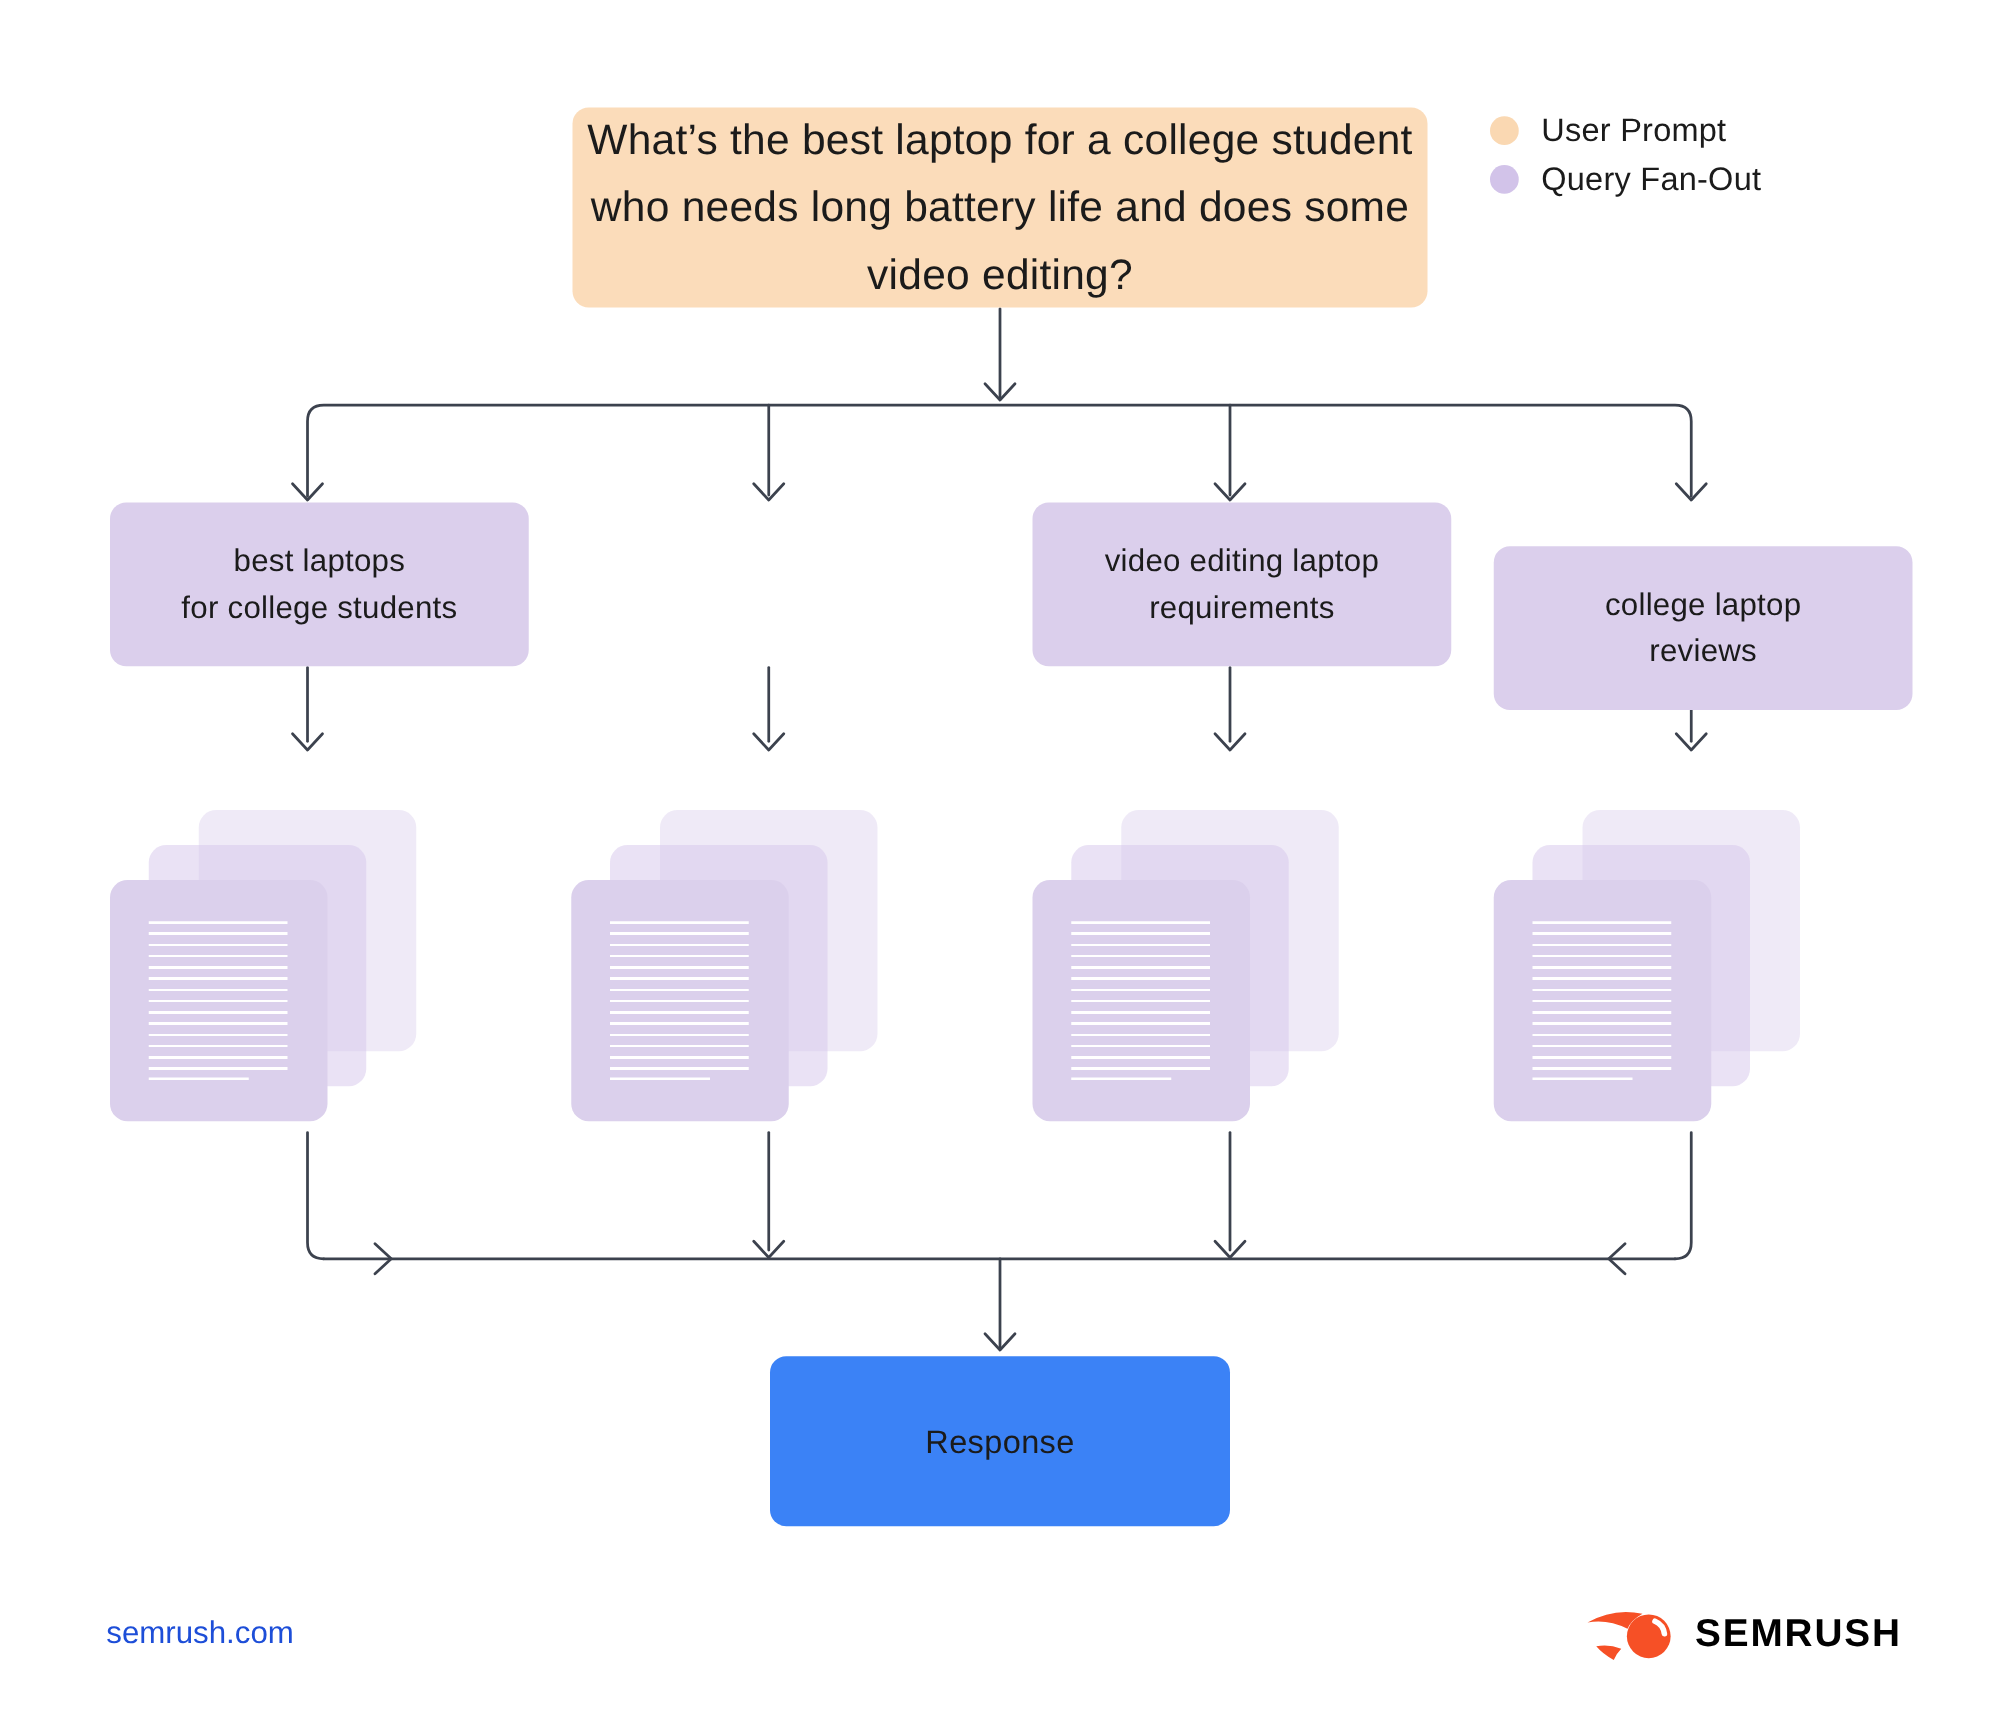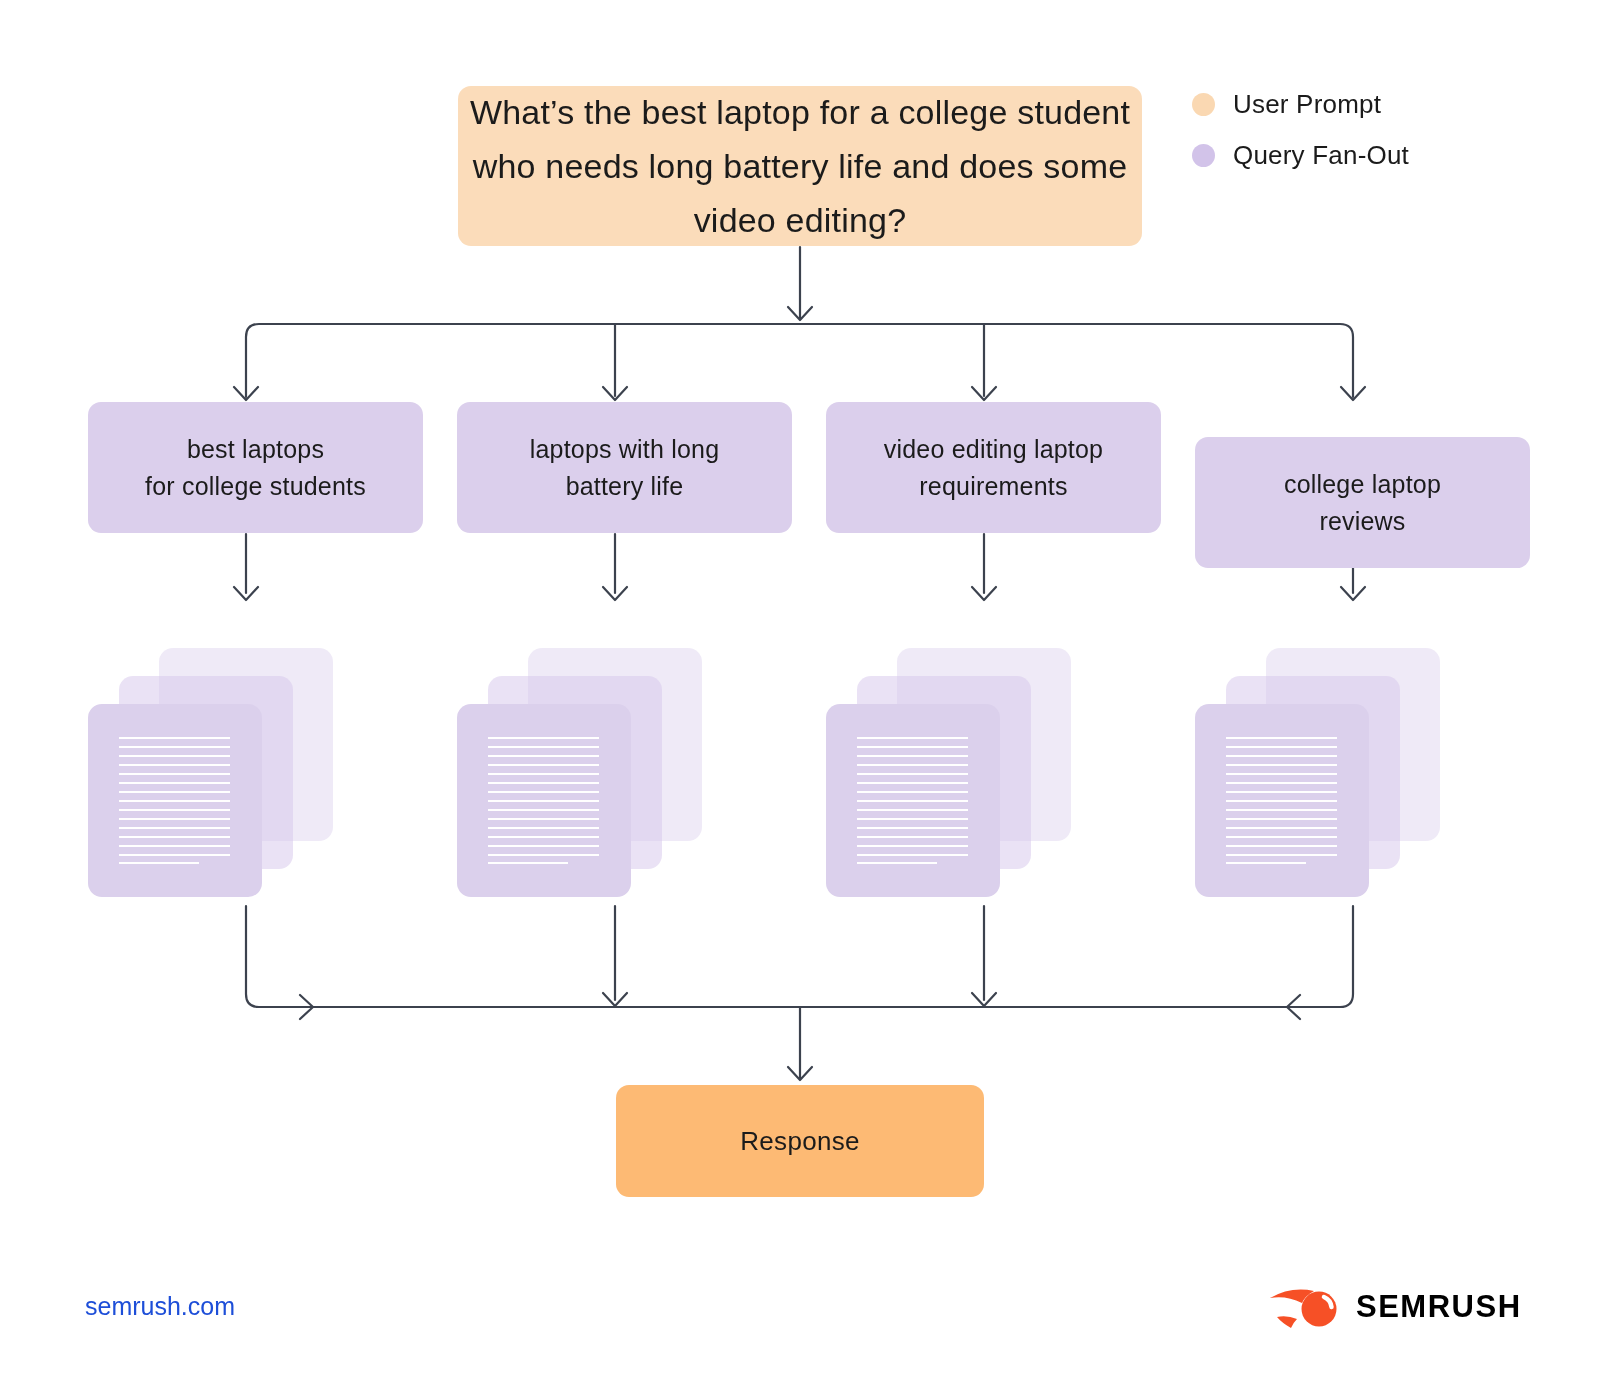--- a/index.html
+++ b/index.html
@@ -10,24 +10,24 @@
   .connectors{position:absolute;left:0;top:0;width:1600px;height:1373px;}
   .box{
     position:absolute;display:flex;align-items:center;justify-content:center;
     text-align:center;border-radius:13px;
   }
   .prompt-box{left:458px;top:86px;width:684px;height:160px;background:#FBDCBA;}
   .prompt-text{font-size:34px;line-height:54px;white-space:pre-line;letter-spacing:.2px;}
   .query-box{top:402px;width:335px;height:131px;background:#DBCFEC;}
   .query-text{font-size:25px;line-height:37px;white-space:pre-line;letter-spacing:.2px;}
   .q1{left:88px;} .q2{left:457px;} .q3{left:826px;} .q4{left:1195px;margin-top:35px;}
-  .response-box{left:616px;top:1085px;width:368px;height:112px;background:#fdba74;}
+  .response-box{left:616px;top:1085px;width:368px;height:136px;background:#3b82f6;}
   .response-text{font-size:26px;letter-spacing:.3px;}
 
-  .legend{position:absolute;left:1192px;top:89px;display:flex;flex-direction:column;gap:20px;}
+  .legend{position:absolute;left:1192px;top:89px;display:flex;flex-direction:column;gap:8px;}
   .legend-row{display:flex;align-items:center;gap:18px;}
   .legend-dot{width:23px;height:23px;border-radius:50%;flex:0 0 auto;}
   .legend-label{font-size:26px;letter-spacing:.2px;}
 
   .stack{position:absolute;top:648px;width:245px;height:250px;}
   .s1{left:88px;} .s2{left:457px;} .s3{left:826px;} .s4{left:1195px;}
   .doc{position:absolute;width:174px;height:193px;border-radius:14px;}
   .doc-back{left:71px;top:0;background:rgba(214,200,235,0.38);}
   .doc-mid{left:31px;top:28px;background:rgba(214,200,235,0.52);}
   .doc-front{left:0;top:56px;background:#DBD0EC;}
@@ -101,24 +101,20 @@
     <div class="legend-row">
       <span class="legend-dot" style="background-color: rgb(210, 195, 233);"></span>
       <span class="legend-label">Query Fan-Out</span>
     </div>
   </div>
 
   <div class="box query-box q1">
     <div class="query-text">best laptops
 for college students</div>
   </div>
-  <div class="box query-box q2">
-    <div class="query-text">laptops with long
-battery life</div>
-  </div>
   <div class="box query-box q3">
     <div class="query-text">video editing laptop
 requirements</div>
   </div>
   <div class="box query-box q4">
     <div class="query-text">college laptop
 reviews</div>
   </div>
 
   <div class="stack s1">

